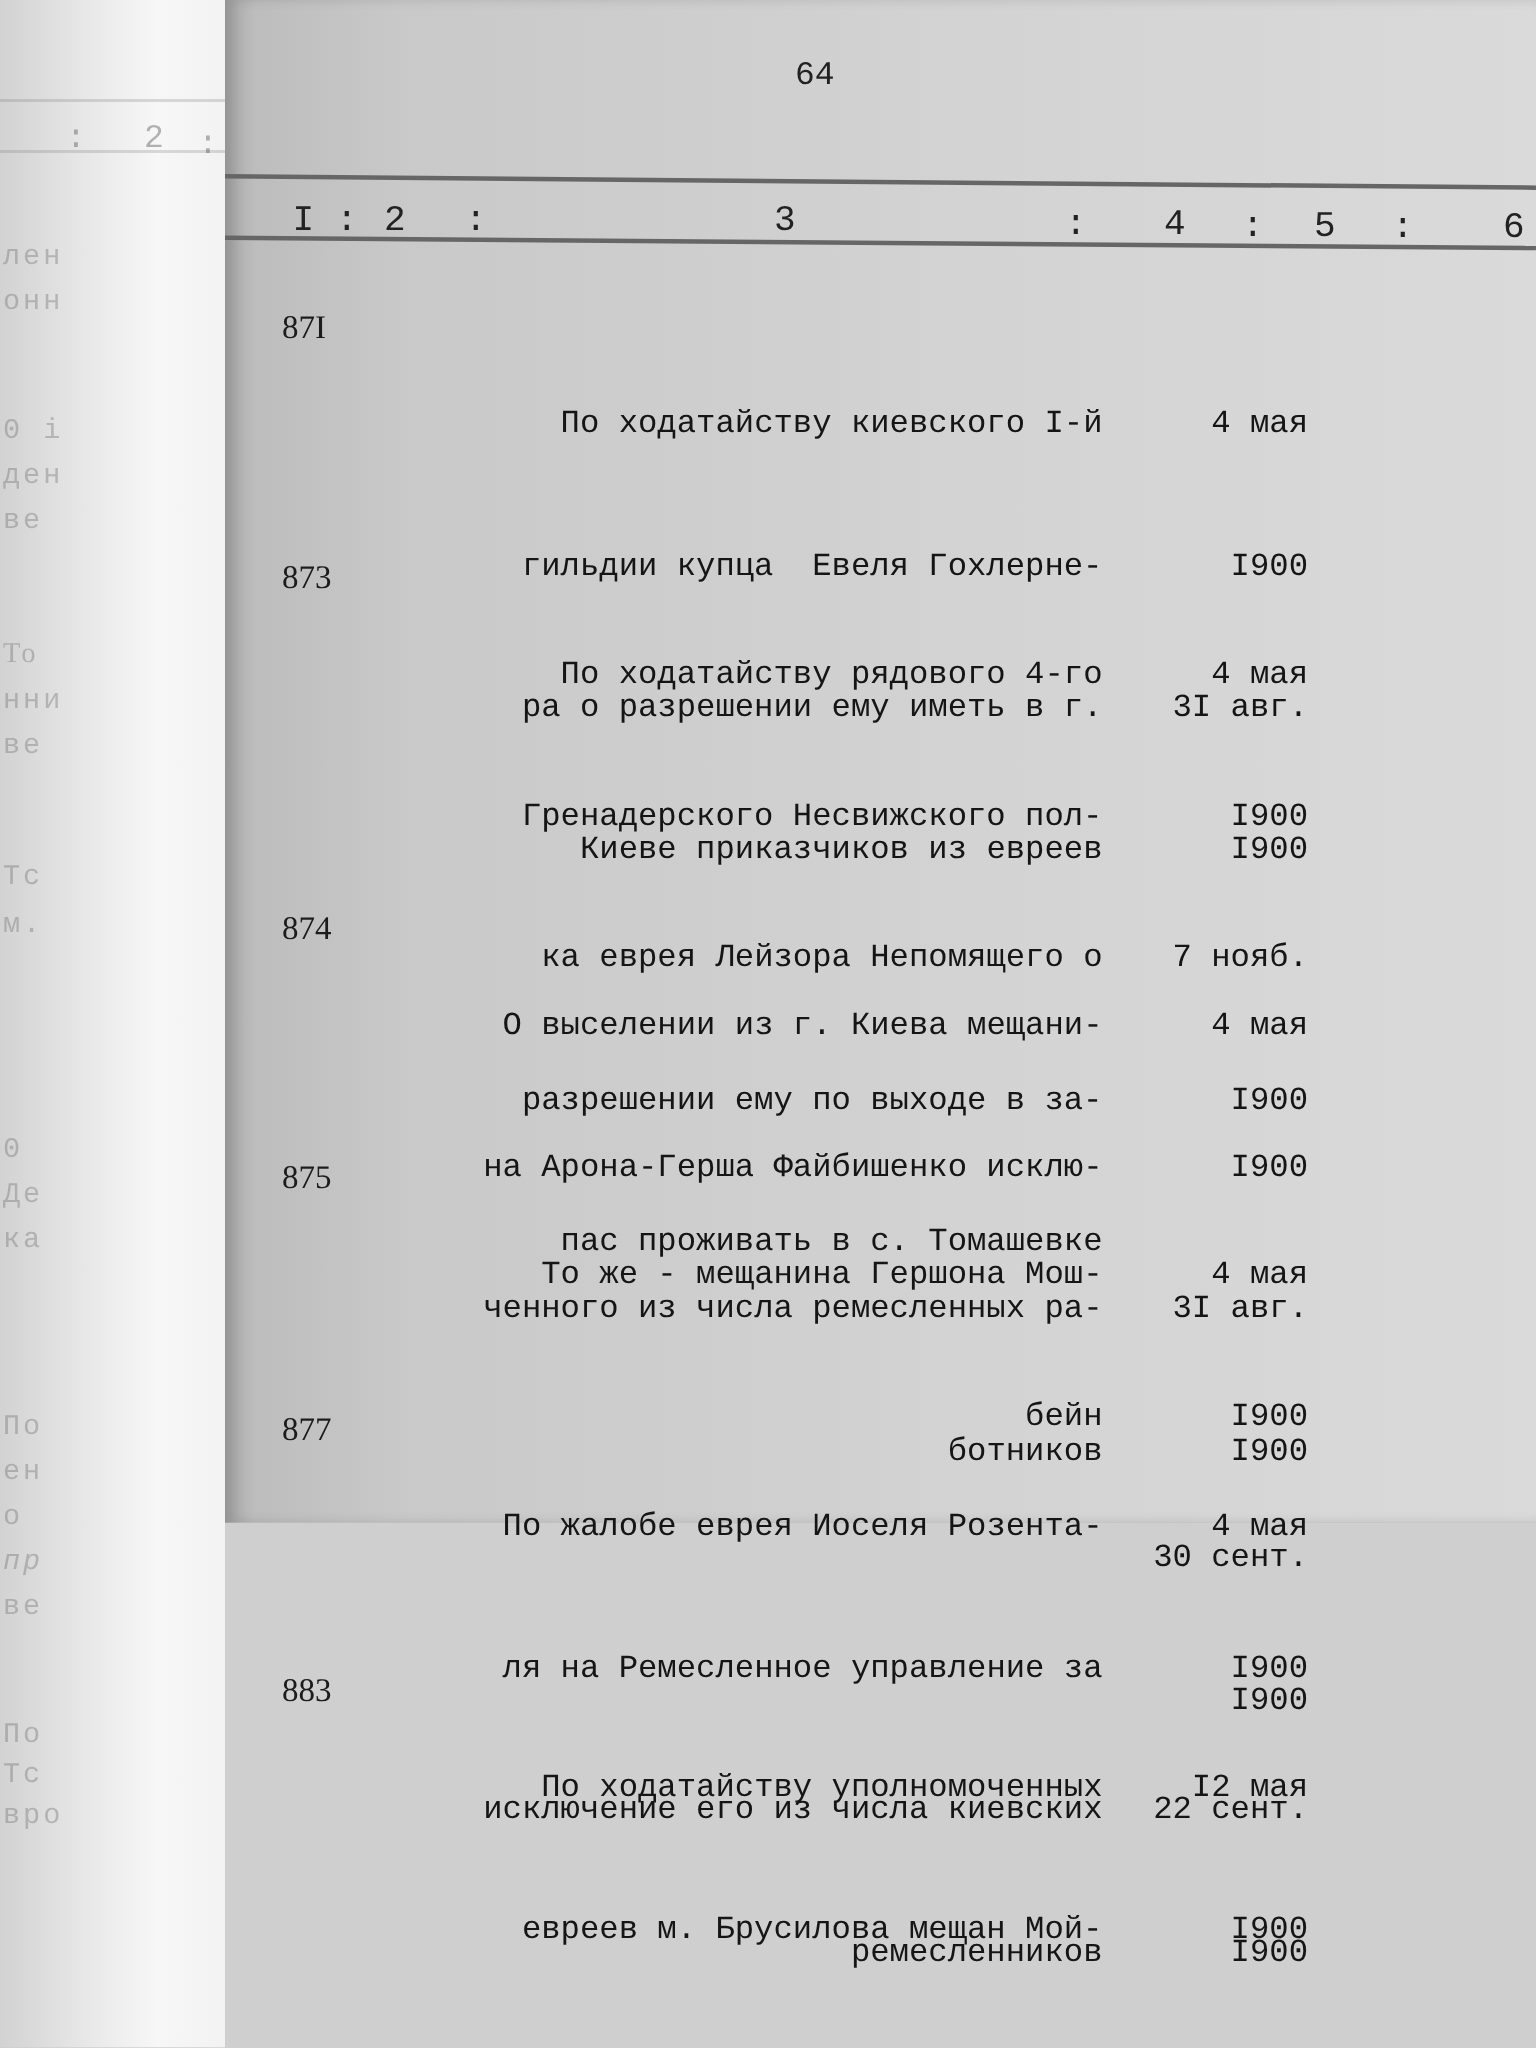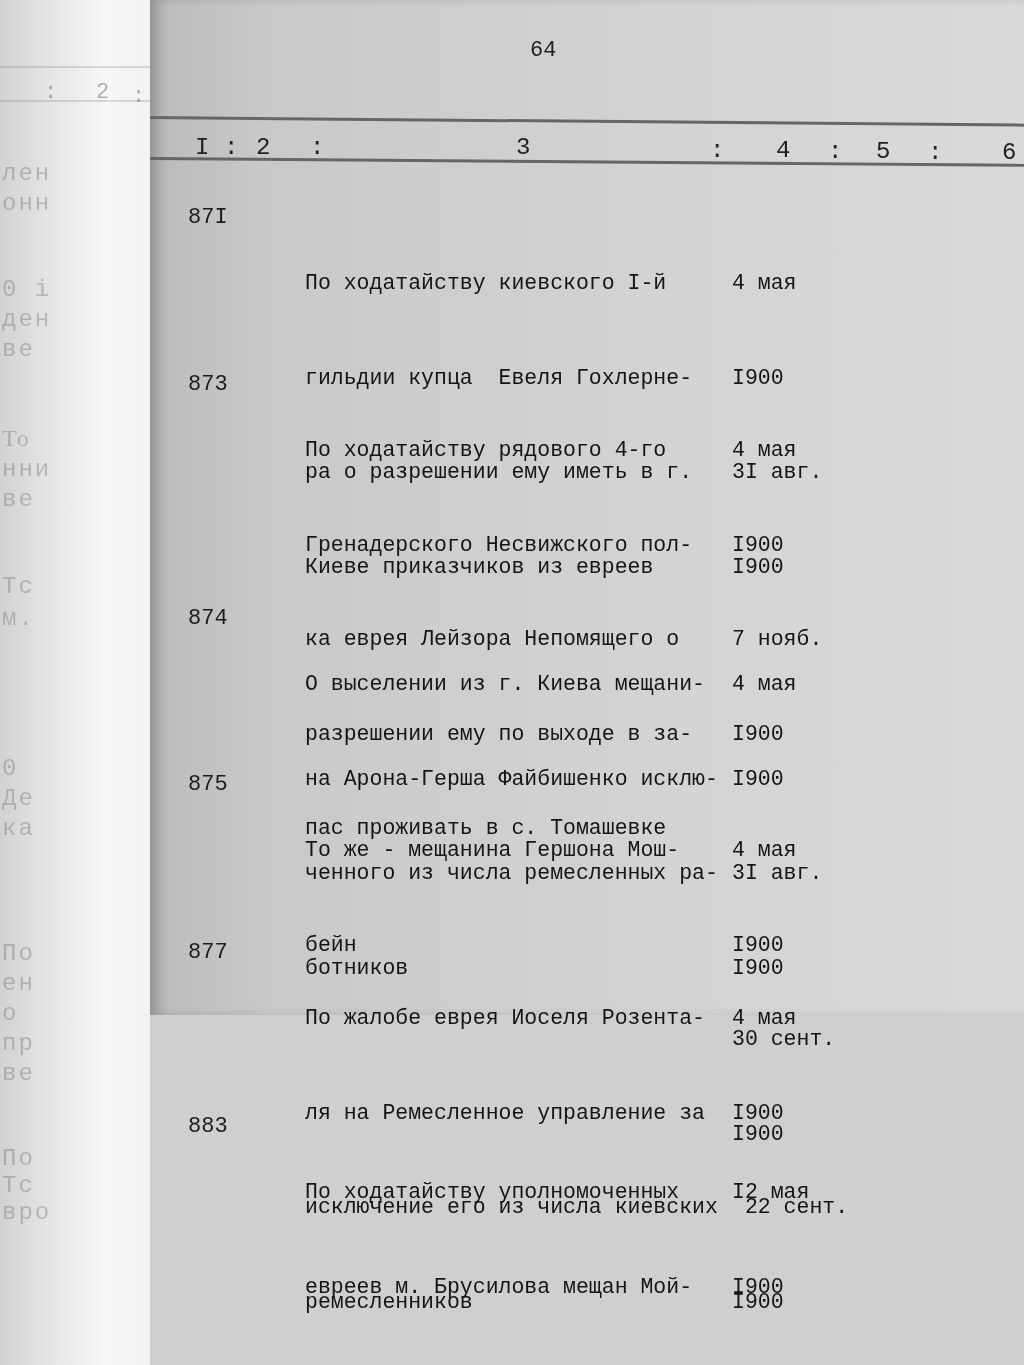--- a/index.html
+++ b/index.html
@@ -15,43 +15,44 @@
   }
   .left-page .lp-rule {
     position: absolute; left: 0; width: 150px; height: 0;
     border-top: 2px solid rgba(120,120,120,0.25);
   }
   .left-page .lp-head {
     position: absolute; color: rgba(90,90,90,0.45); font-size: 22px;
   }
   .left-page .lp-frag {
     position: absolute; left: 2px; color: rgba(100,100,100,0.35);
-    font-size: 24px; letter-spacing: 2px; white-space: nowrap;
+    font-size: 19px; letter-spacing: 2px; white-space: nowrap;
   }
   
   .page {
     position: absolute; left: 150px; top: 0; width: 874px; height: 1015px;
     background: linear-gradient(to right, #a8a8a8 0px, #bdbdbd 20px, #c9c9c9 120px, #d3d3d3 500px, #dadada 874px);
     box-shadow: inset 6px 0 8px rgba(0,0,0,0.12);
+    text-align: right;
   }
   .page-number {
     position: absolute; left: 380px; top: 38px; font-size: 22px; color: #222;
   }
   .rule {
     position: absolute; left: 0; width: 874px; height: 3px; background: #666;
     transform-origin: left center;
   }
   .rule.top { top: 116px; transform: rotate(0.5deg); }
   .rule.bottom { top: 157px; transform: rotate(0.45deg); }
   .colhead {
     position: absolute; top: 134px; font-size: 24px; color: #222;
   }
   .row { position: absolute; left: 0; width: 874px; }
   .num {
-    position: absolute; left: 38px; font-size: 22px; color: #1c1c1c;
+    position: absolute; left: 38px; font-size: 22px; color: #1c1c1c; font-family: Liberation Serif, serif;
   }
   .desc {
     position: absolute; left: 155px; width: 430px;
     font-size: 21.5px; line-height: 31.5px; color: #151515; white-space: pre;
   }
   .dates {
     position: absolute; left: 582px; width: 140px;
     font-size: 21.5px; line-height: 31.5px; color: #151515; white-space: pre;
   }
   .date-line { display: block; }
@@ -75,21 +76,21 @@
   <span class="lp-frag" style="top:456px;">нни</span>
   <span class="lp-frag" style="top:486px;">ве</span>
   <span class="lp-frag" style="top:573px;">Тс</span>
   <span class="lp-frag" style="top:605px;">м.</span>
   <span class="lp-frag" style="top:755px;">0</span>
   <span class="lp-frag" style="top:785px;">Де</span>
   <span class="lp-frag" style="top:815px;">ка</span>
   <span class="lp-frag" style="top:940px;">По</span>
   <span class="lp-frag" style="top:970px;">ен</span>
   <span class="lp-frag" style="top:1000px;">о</span>
-  <span class="lp-frag" style="top:1030px;">пр</span>
+  <span class="lp-frag" style="top:1030px;font-style:italic;">пр</span>
   <span class="lp-frag" style="top:1060px;">ве</span>
   <span class="lp-frag" style="top:1145px;">По</span>
   <span class="lp-frag" style="top:1172px;">Тс</span>
   <span class="lp-frag" style="top:1199px;">вро</span>
 </div>
 
 <div class="page">
   <span class="page-number">64</span>
 
   <div class="rule top"></div>

